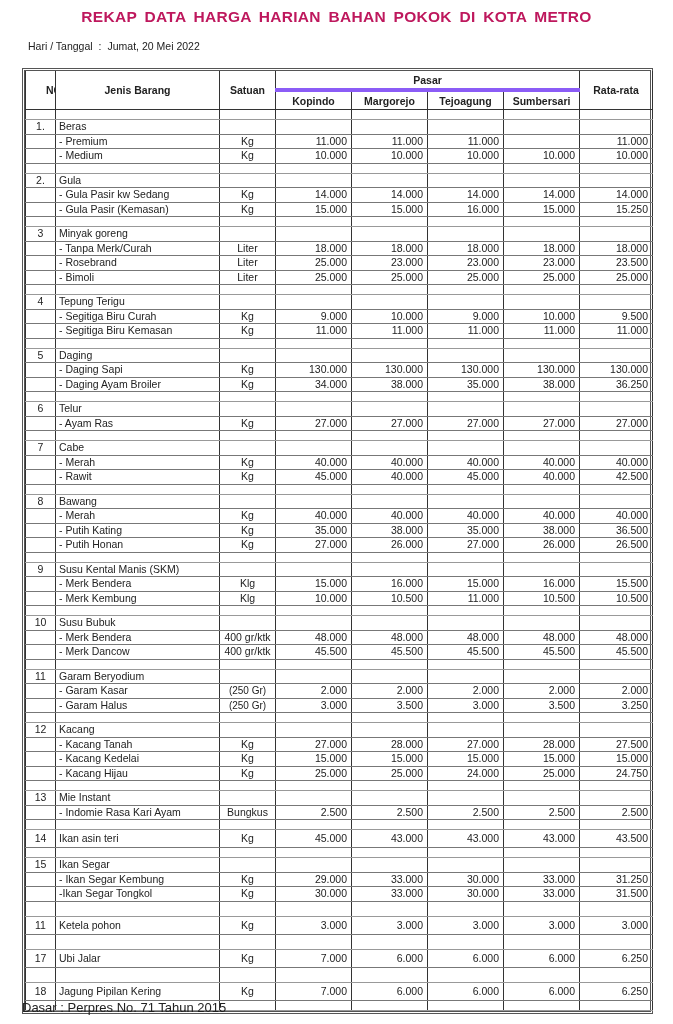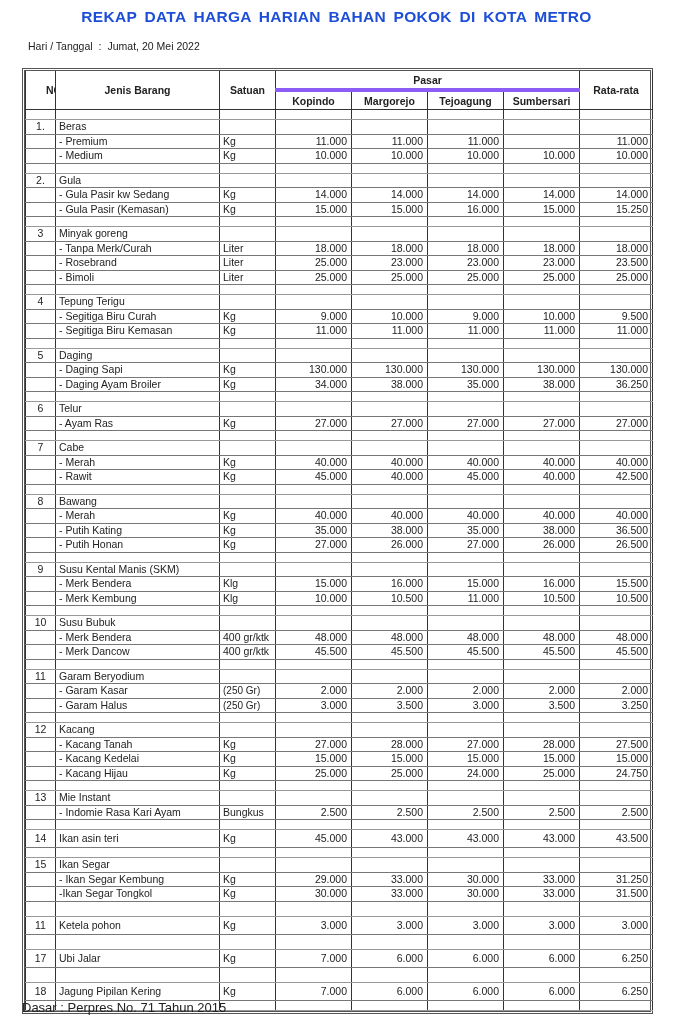--- a/index.html
+++ b/index.html
@@ -3,21 +3,21 @@
 <meta charset="utf-8">
 <style>
   html, body { margin: 0; padding: 0; background: #ffffff; }
   body {
     width: 673px; height: 1024px; position: relative; overflow: hidden;
     font-family: "Liberation Sans", sans-serif; color: #222;
   }
   .title {
     position: absolute; top: 8px; left: 0; width: 673px; text-align: center;
     font-weight: bold; font-size: 15.5px; letter-spacing: 0.3px; word-spacing: 3px;
-    color: #1d4ed8;
+    color: #be185d;
   }
   .date-line {
     position: absolute; top: 40px; left: 28px; font-size: 10.5px; color: #222;
   }
   .date-line .sep { margin: 0 6px 0 6px; }
   .tbl-wrap {
     position: absolute; top: 68px; left: 22px; width: 631px;
     border: 3px double #555; box-sizing: border-box;
   }
   table { border-collapse: collapse; width: 100%; table-layout: fixed; font-size: 10.5px; }
@@ -32,21 +32,21 @@
   }
   th { font-weight: bold; font-size: 10.5px; }
   thead tr.h1 th { height: 17px; border-bottom: 4px solid #8b5cf6; }
   thead tr.h2 th { height: 17px; border-bottom: 1.5px solid #333; }
   thead th.rowspan { vertical-align: middle; }
   tbody tr td { height: 13.5px; line-height: 13px; border-bottom: 1px solid #777; }
   tbody tr.spacer td { height: 9px; border-bottom: 1px solid #999; }
   tbody tr.spacer.tall td { height: 14px; }
   tbody tr.single td { height: 17px; }
   td.no { text-align: center; }
-  td.unit { text-align: left; }
+  td.unit { text-align: center; }
   td.num { text-align: right; padding-right: 4px; }
   td.unit.small { font-size: 10px; }
   .footer {
     position: absolute; top: 1000px; left: 22px; font-size: 13px; color: #222;
   }
 </style>
 </head>
 <body>
 
 <div class="title">REKAP DATA HARGA HARIAN BAHAN POKOK DI KOTA METRO</div>

